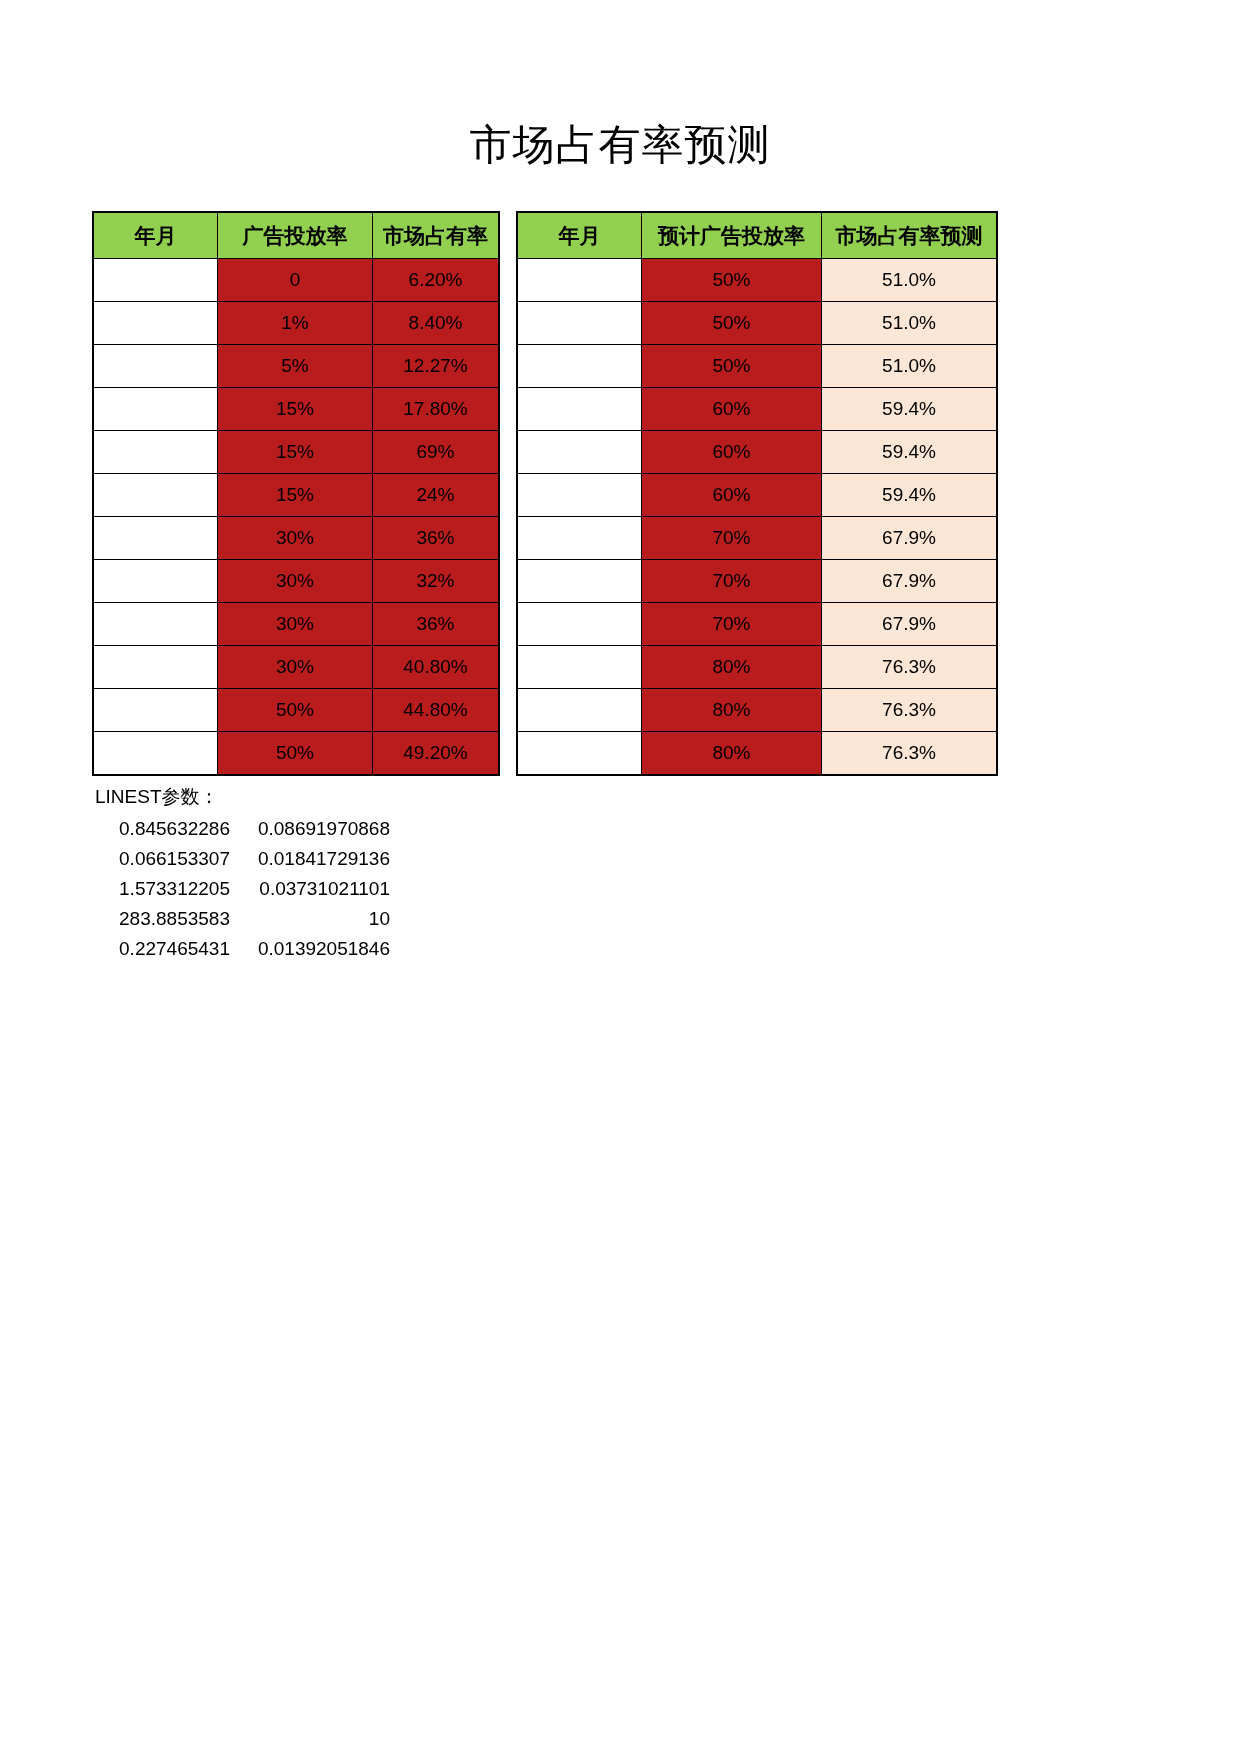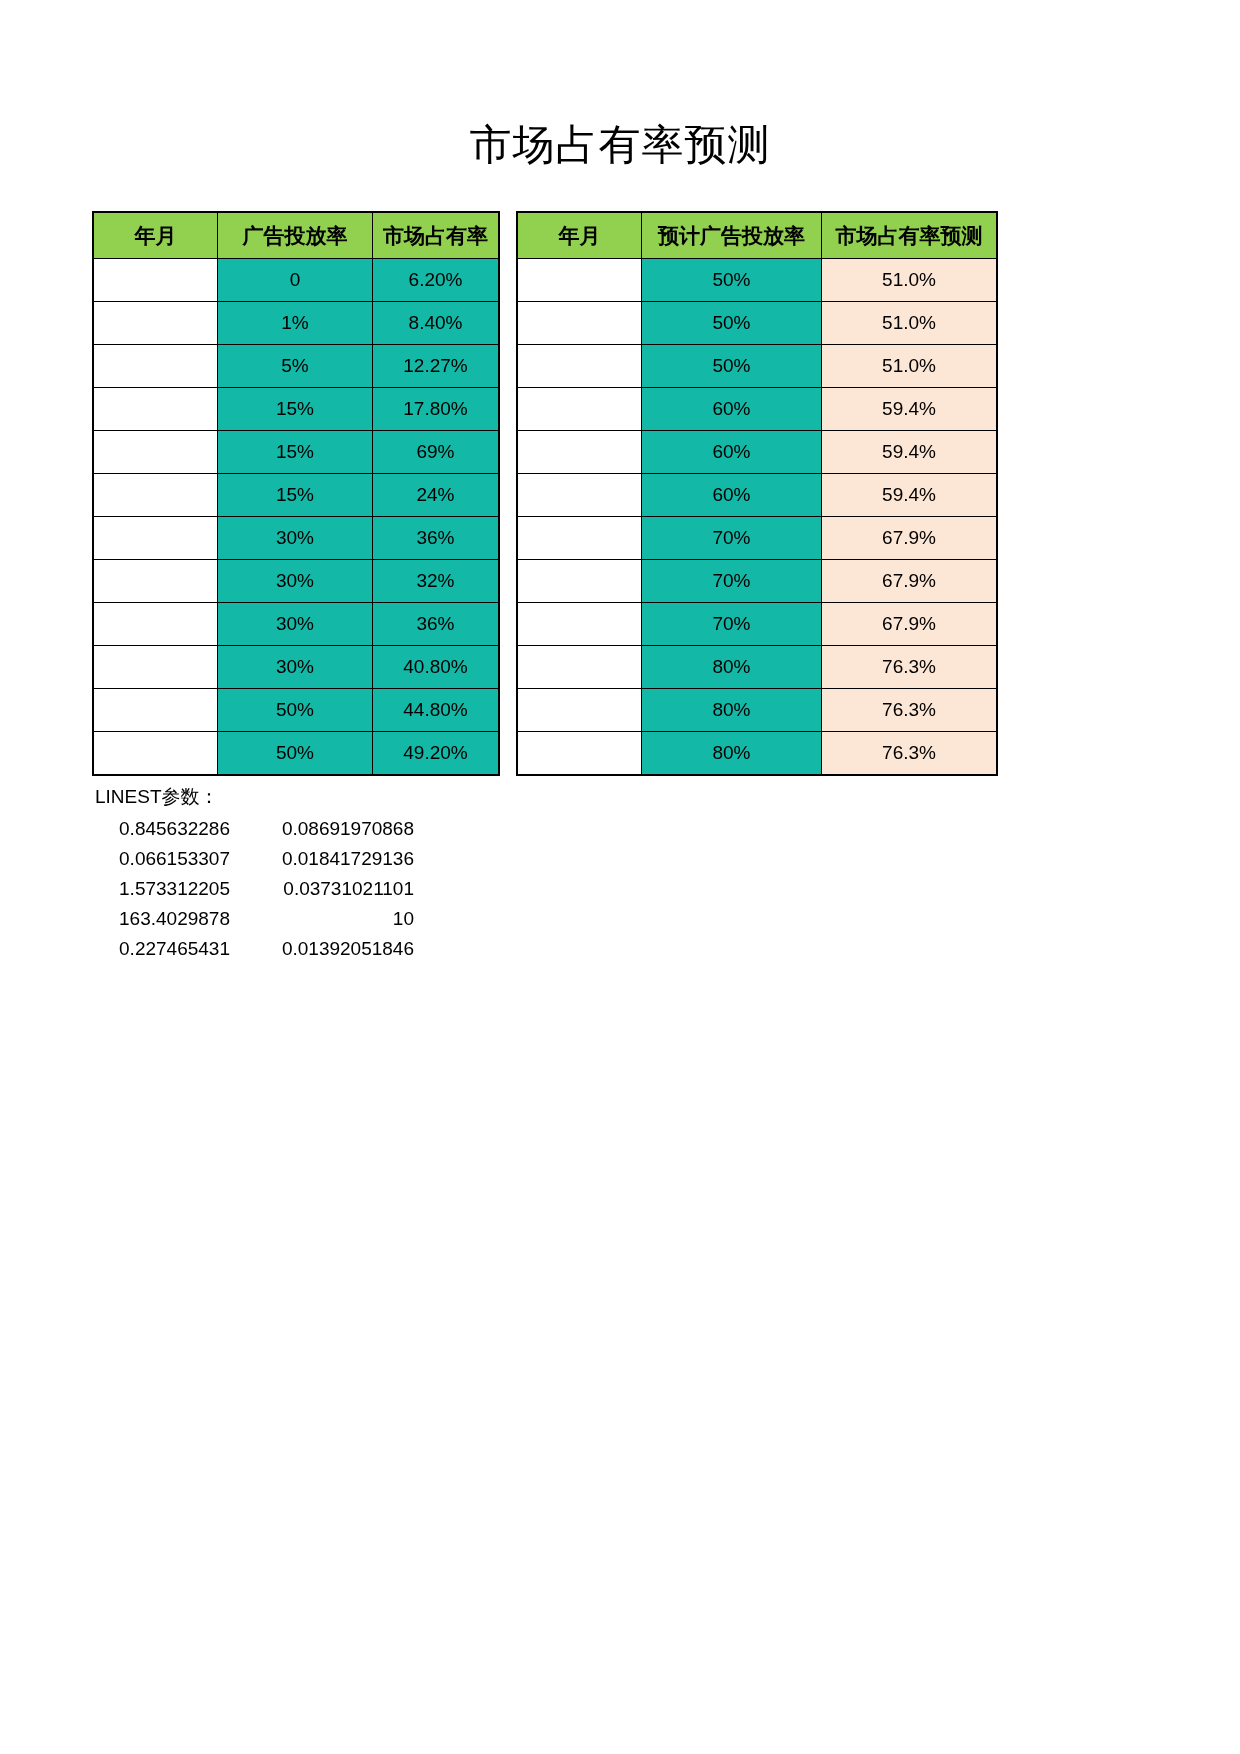--- a/index.html
+++ b/index.html
@@ -47,21 +47,21 @@
     display: flex;
     align-items: flex-start;
   }
 
   .tbl-wrap { flex: 0 0 auto; }
   .gap { width: 18px; flex: 0 0 auto; }
 
   table.sheet {
     border-collapse: collapse;
     table-layout: fixed;
-    background: #14b8a6;
+    background: #b91c1c;
   }
 
   table.sheet th,
   table.sheet td {
     border: 1px solid #000000;
     height: 43px;
     padding: 0 10px;
     font-size: 19px;
     font-weight: 400;
     text-align: center;
@@ -113,21 +113,21 @@
     line-height: 30px;
     color: #000000;
   }
   .linest .linest-title {
     font-size: 19px;
     margin-bottom: 2px;
   }
   .linest-grid {
     display: grid;
     grid-template-columns: 135px 160px;
-    column-gap: 24px;
+    column-gap: 0;
   }
   .linest-grid span {
     text-align: right;
     font-size: 19px;
     line-height: 30px;
     white-space: nowrap;
   }
 </style>
 </head>
 <body>
@@ -302,20 +302,20 @@
 
   <div class="linest">
     <div class="linest-title">LINEST参数：</div>
     <div class="linest-grid">
       <span>0.845632286</span>
       <span>0.08691970868</span>
       <span>0.066153307</span>
       <span>0.01841729136</span>
       <span>1.573312205</span>
       <span>0.03731021101</span>
-      <span>163.4029878</span>
+      <span>283.8853583</span>
       <span>10</span>
       <span>0.227465431</span>
       <span>0.01392051846</span>
     </div>
   </div>
 
 </div>
 
 </body></html>

